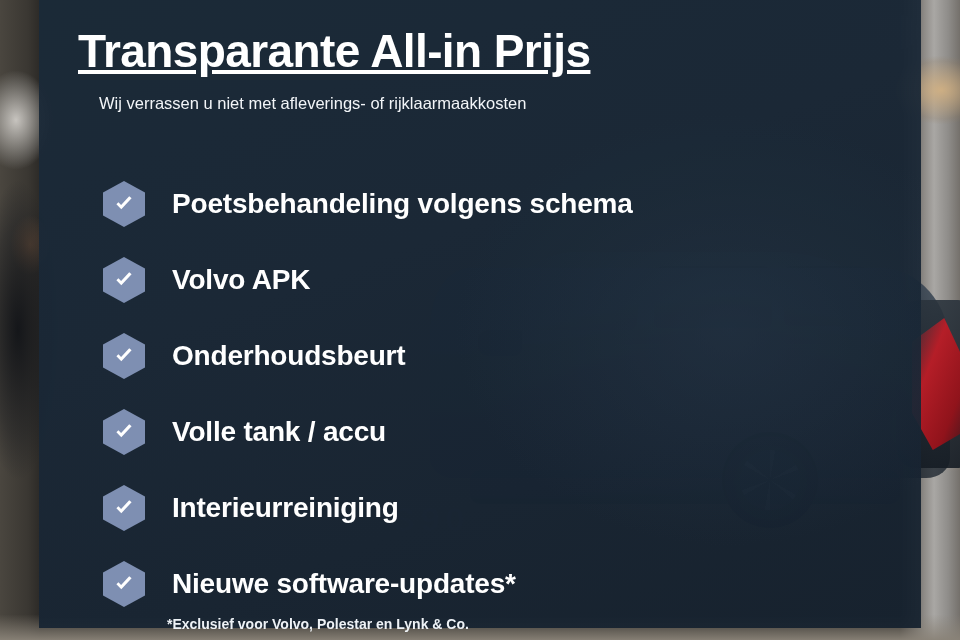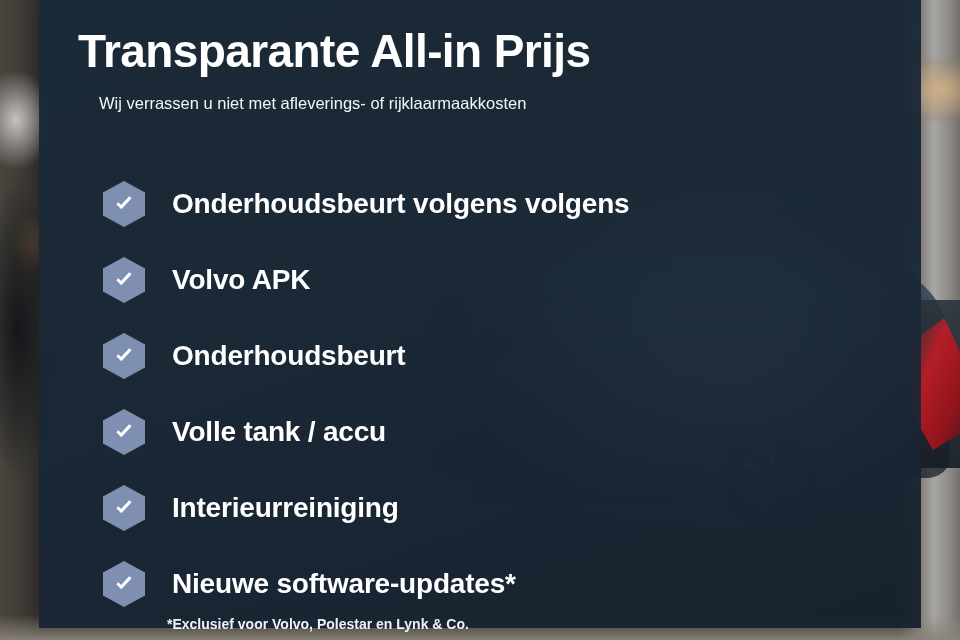--- a/index.html
+++ b/index.html
@@ -195,20 +195,21 @@
   .title {
     position: absolute;
     left: 39px;
     top: 27px;
     font-size: 46px;
     line-height: 1.05;
     font-weight: bold;
     letter-spacing: -0.6px;
     color: #ffffff;
     white-space: nowrap;
+    text-decoration: underline;
   }
 
   .subtitle {
     position: absolute;
     left: 40px;
     top: 94px;
     font-size: 16.5px;
     font-weight: normal;
     color: #f2f5f8;
     white-space: nowrap;
@@ -288,21 +289,21 @@
     <div class="subtitle">Wij verrassen u niet met afleverings- of rijklaarmaakkosten</div>
 
     <div class="features">
 
       <div class="feature-row">
         <span class="hex">
           <svg width="24" height="24" viewBox="0 0 24 24" aria-hidden="true">
             <path d="M4.4 12.3 L9.3 17.2 L19.6 6.2 L17.2 4.3 L9.1 13.0 L6.4 10.2 Z" fill="#ffffff"></path>
           </svg>
         </span>
-        <span class="feature-label">Onderhoudsbeurt volgens volgens</span>
+        <span class="feature-label">Poetsbehandeling volgens schema</span>
       </div>
 
       <div class="feature-row">
         <span class="hex">
           <svg width="24" height="24" viewBox="0 0 24 24" aria-hidden="true">
             <path d="M4.4 12.3 L9.3 17.2 L19.6 6.2 L17.2 4.3 L9.1 13.0 L6.4 10.2 Z" fill="#ffffff"></path>
           </svg>
         </span>
         <span class="feature-label">Volvo APK</span>
       </div>

